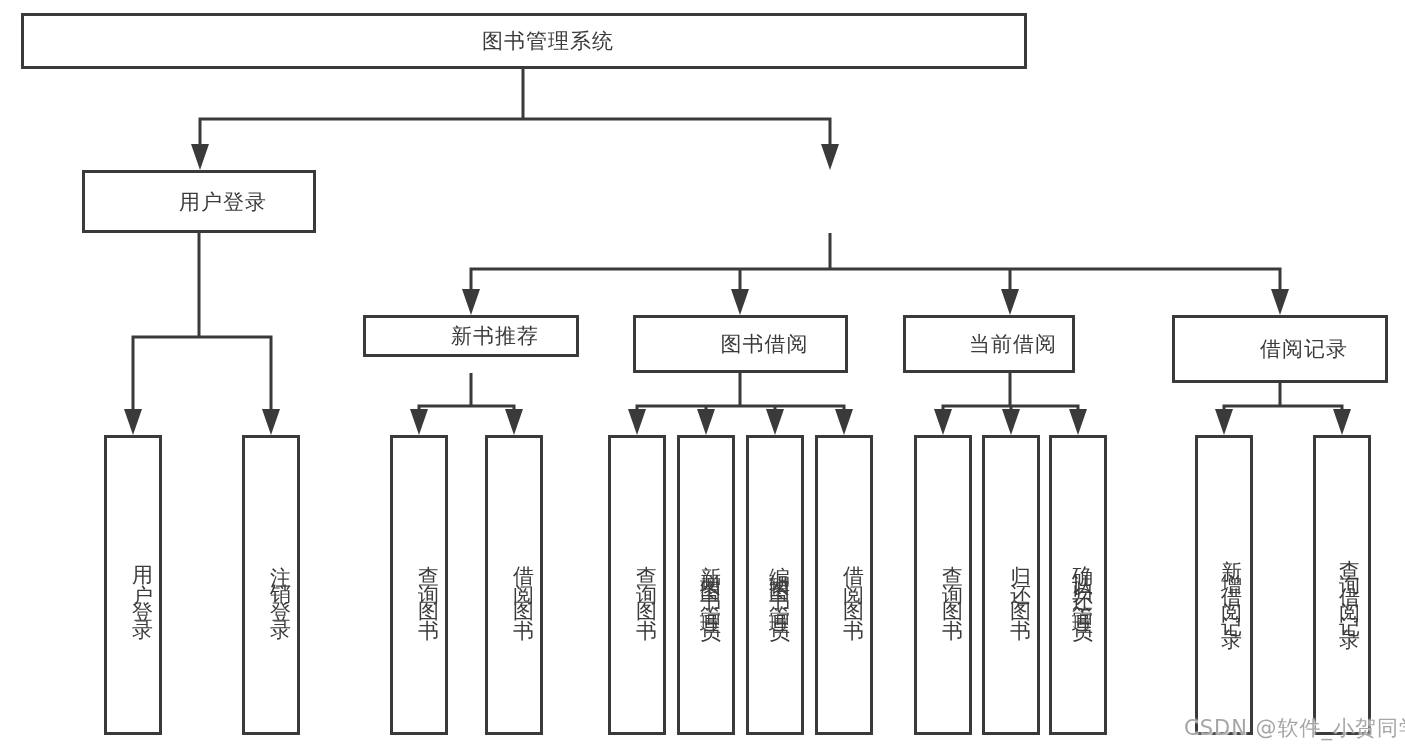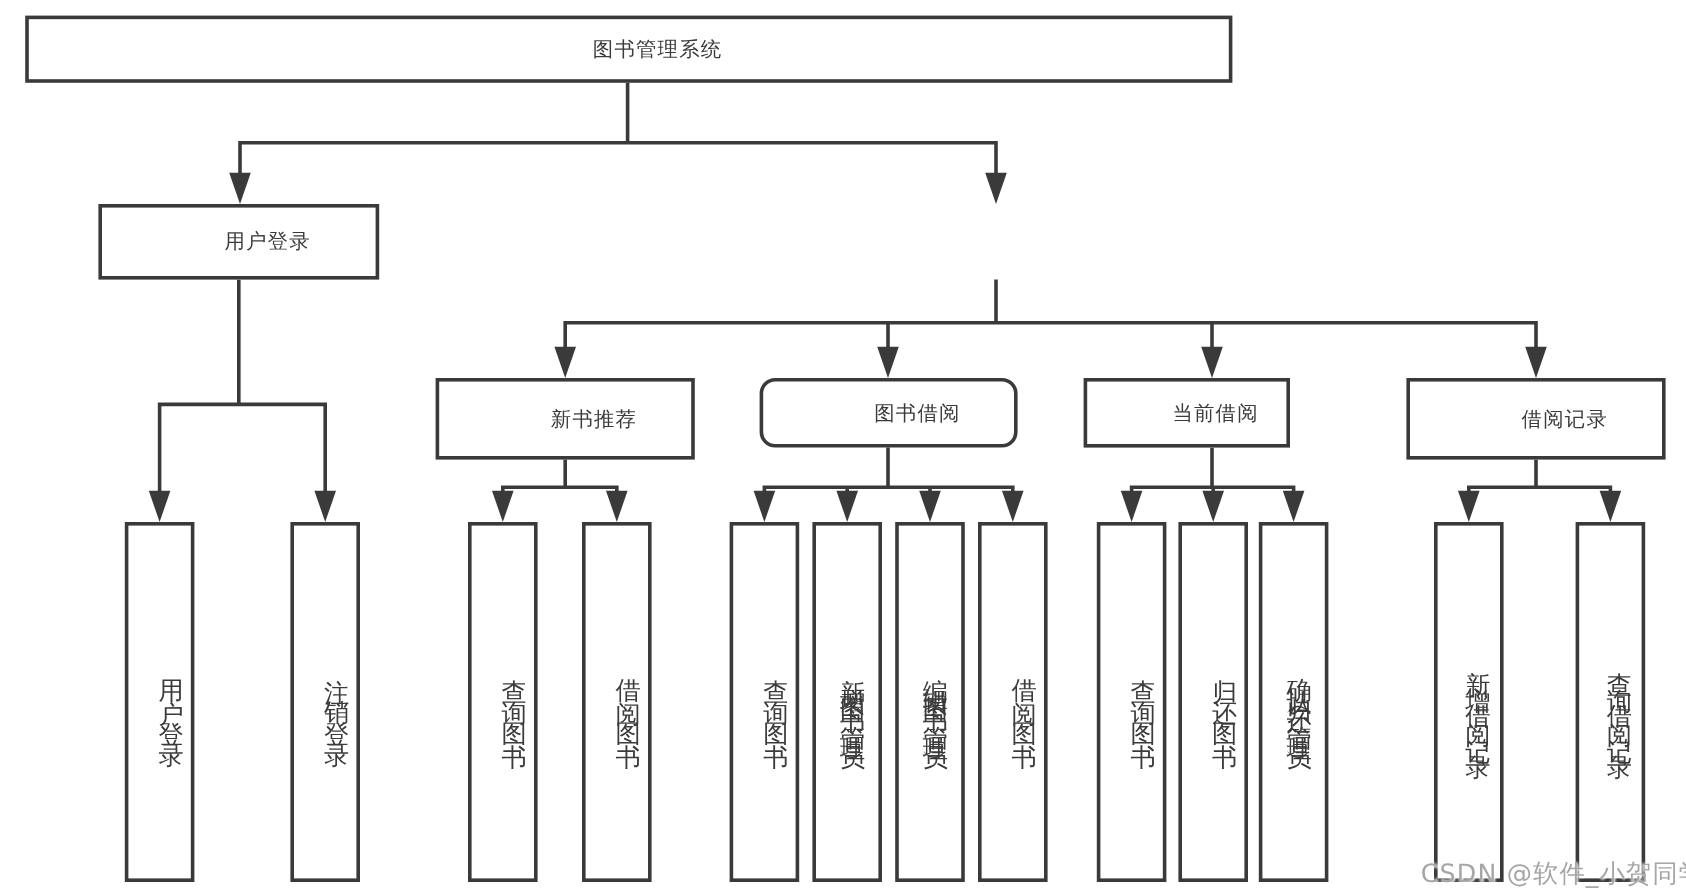--- a/index.html
+++ b/index.html
@@ -24,21 +24,21 @@
   .node {
     position: absolute;
     box-sizing: border-box;
     border: 3px solid #3a3a3a;
     background: #ffffff;
     display: flex;
     align-items: center;
     justify-content: center;
     color: #3b3b3b;
   }
-  .h-node { font-size: 17px; letter-spacing: 1px; padding-left: 48px; }
+  .h-node { font-size: 21px; letter-spacing: 1px; padding-left: 48px; }
   .v-node { font-size: 21px; }
   .v-node .vtext {
     writing-mode: vertical-lr;
     text-orientation: mixed;
     line-height: 1;
     white-space: nowrap;
   }
   .v-short .vtext { letter-spacing: 18px; margin-block-start: 18px; }
   .v-med   .vtext { letter-spacing: 14px; margin-block-start: 14px; }
   .v-long  .vtext { letter-spacing: 8px;  margin-block-start: 8px; }
@@ -93,24 +93,24 @@
   </svg>
 
   <div class="node h-node" style="left:21px; top:13px; width:1006px; height:56px;">
     <span>图书管理系统</span>
   </div>
 
   <div class="node h-node" style="left:82px; top:170px; width:234px; height:63px;">
     <span>用户登录</span>
   </div>
 
-  <div class="node h-node" style="left:363px; top:315px; width:216px; height:68px;">
+  <div class="node h-node" style="left:363px; top:315px; width:216px; height:42px;">
     <span>新书推荐</span>
   </div>
-  <div class="node h-node" style="left:633px; top:315px; width:215px; height:58px;border-radius:13px;">
+  <div class="node h-node" style="left:633px; top:315px; width:215px; height:58px;">
     <span>图书借阅</span>
   </div>
   <div class="node h-node" style="left:903px; top:315px; width:172px; height:58px;">
     <span>当前借阅</span>
   </div>
   <div class="node h-node" style="left:1172px; top:315px; width:216px; height:68px;">
     <span>借阅记录</span>
   </div>
 
   <div class="node v-node v-short" style="left:104px; top:435px; width:58px; height:300px;">

